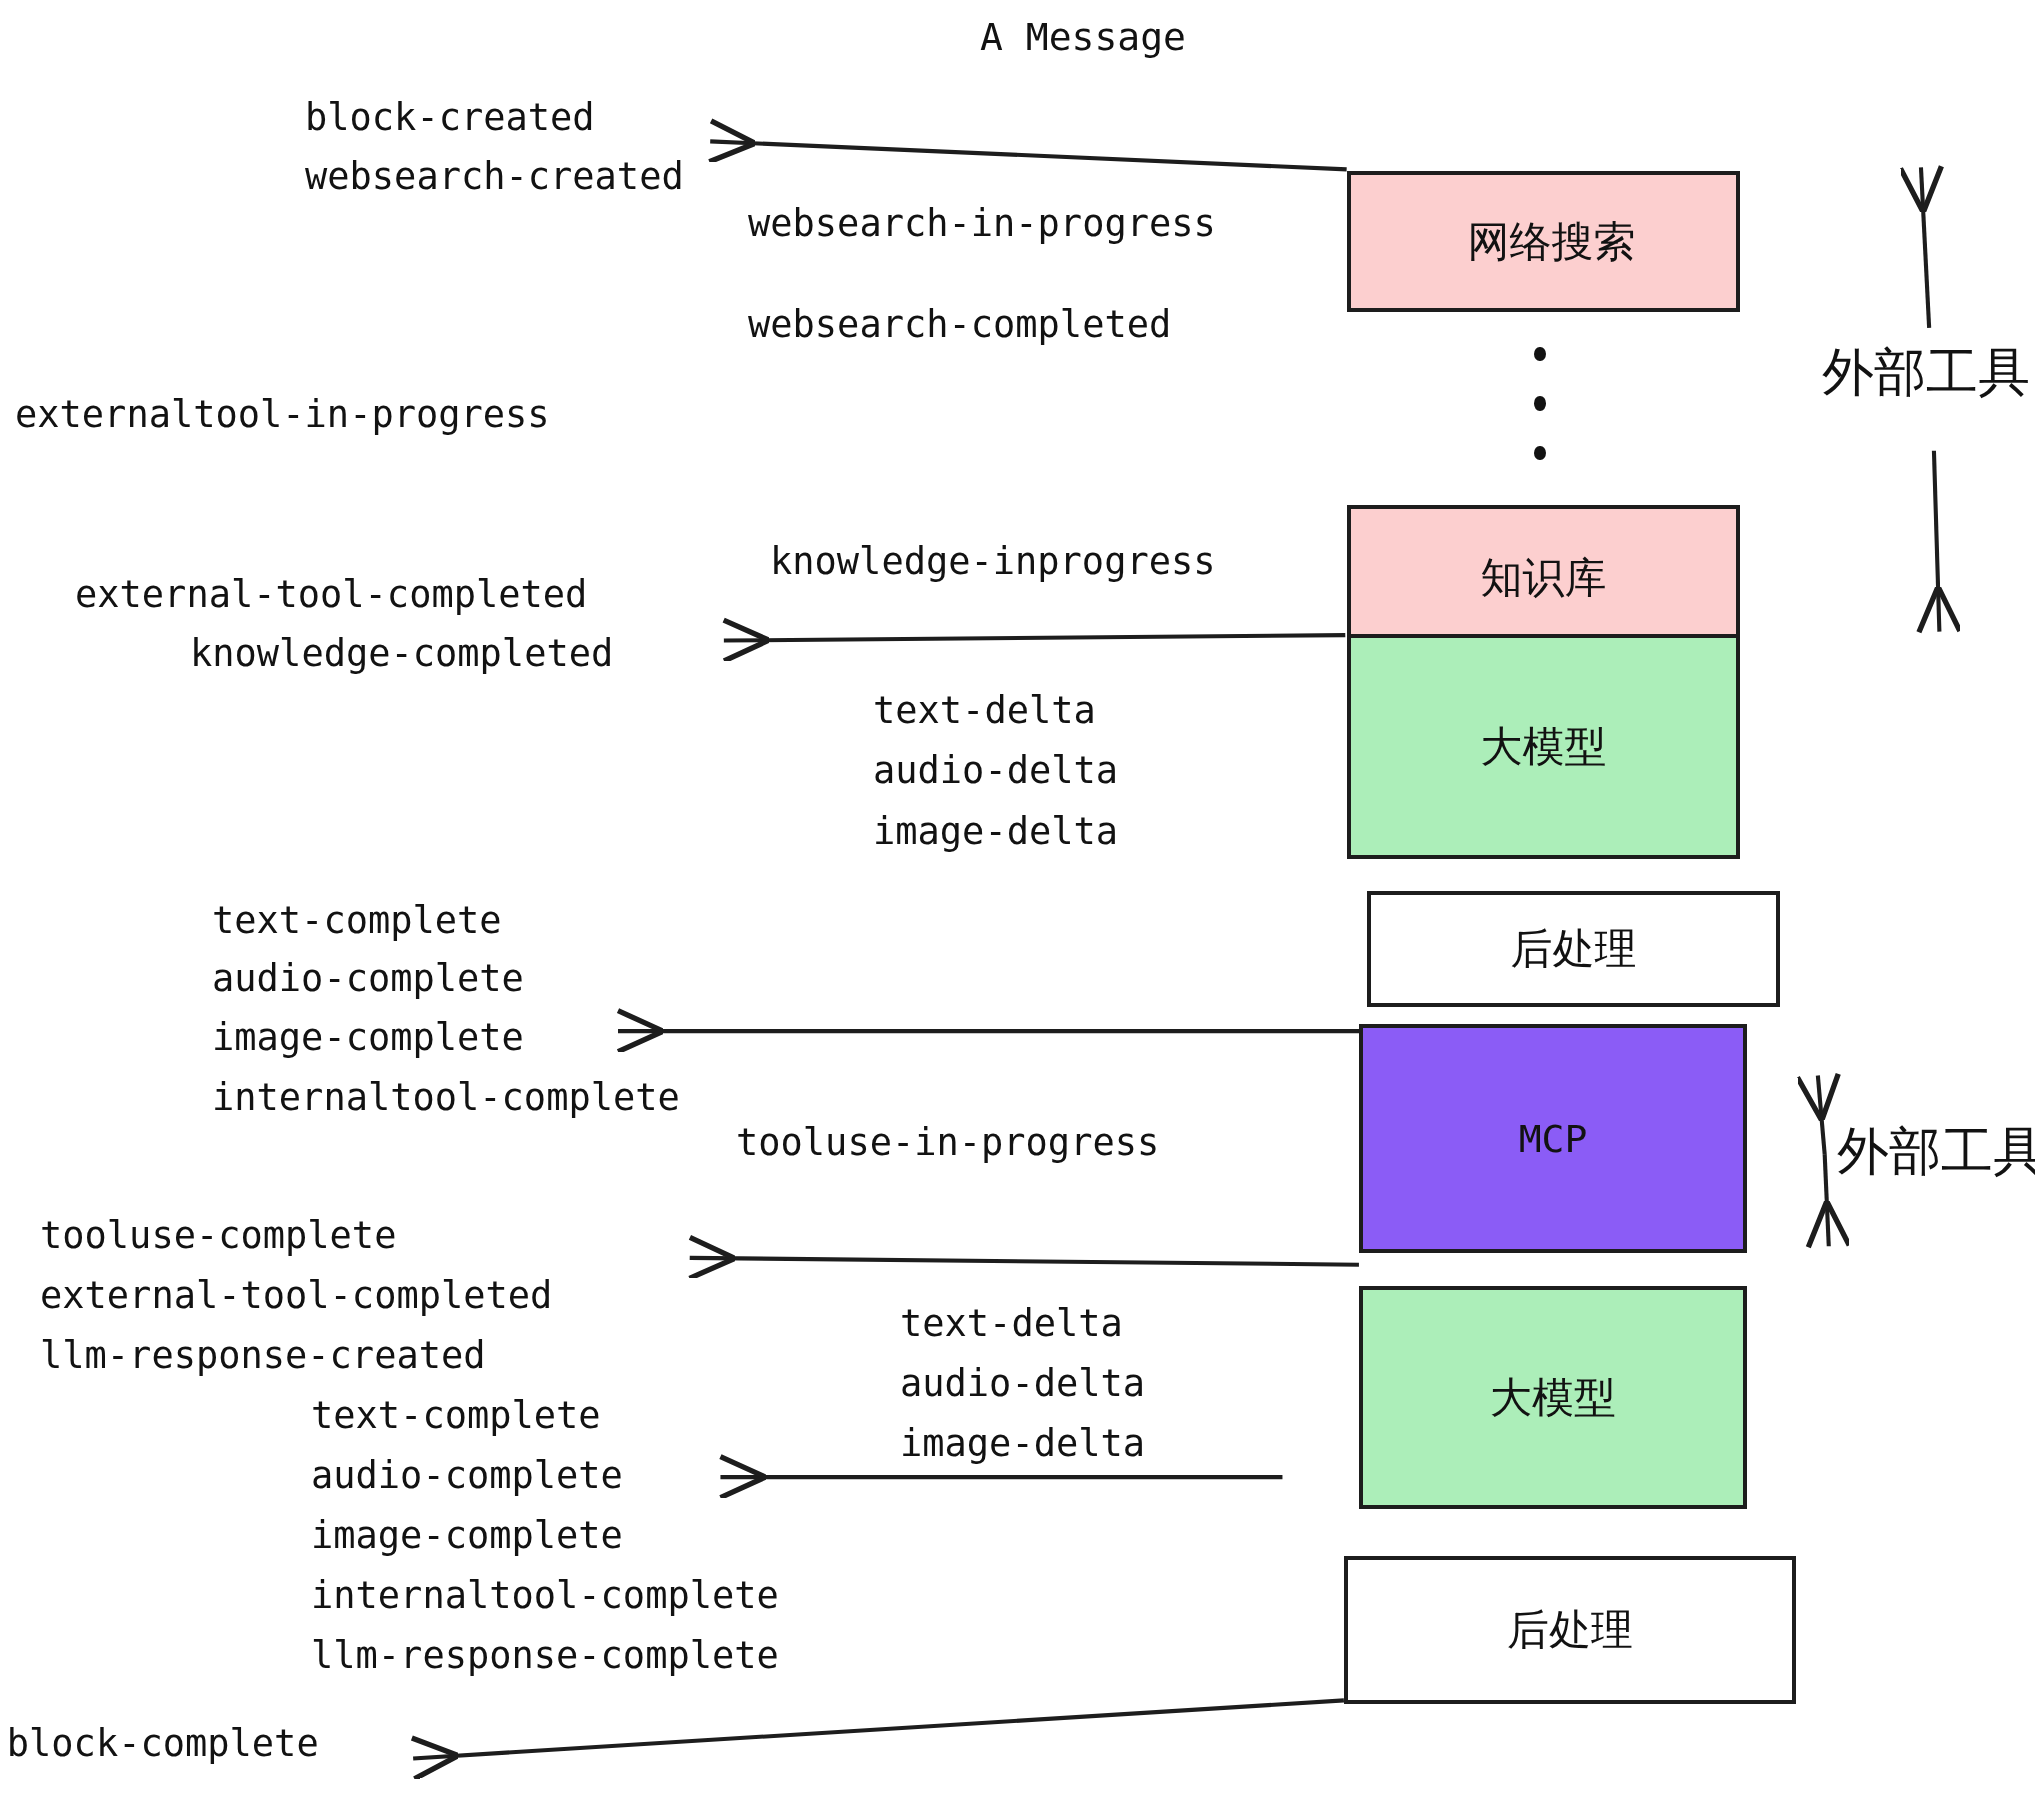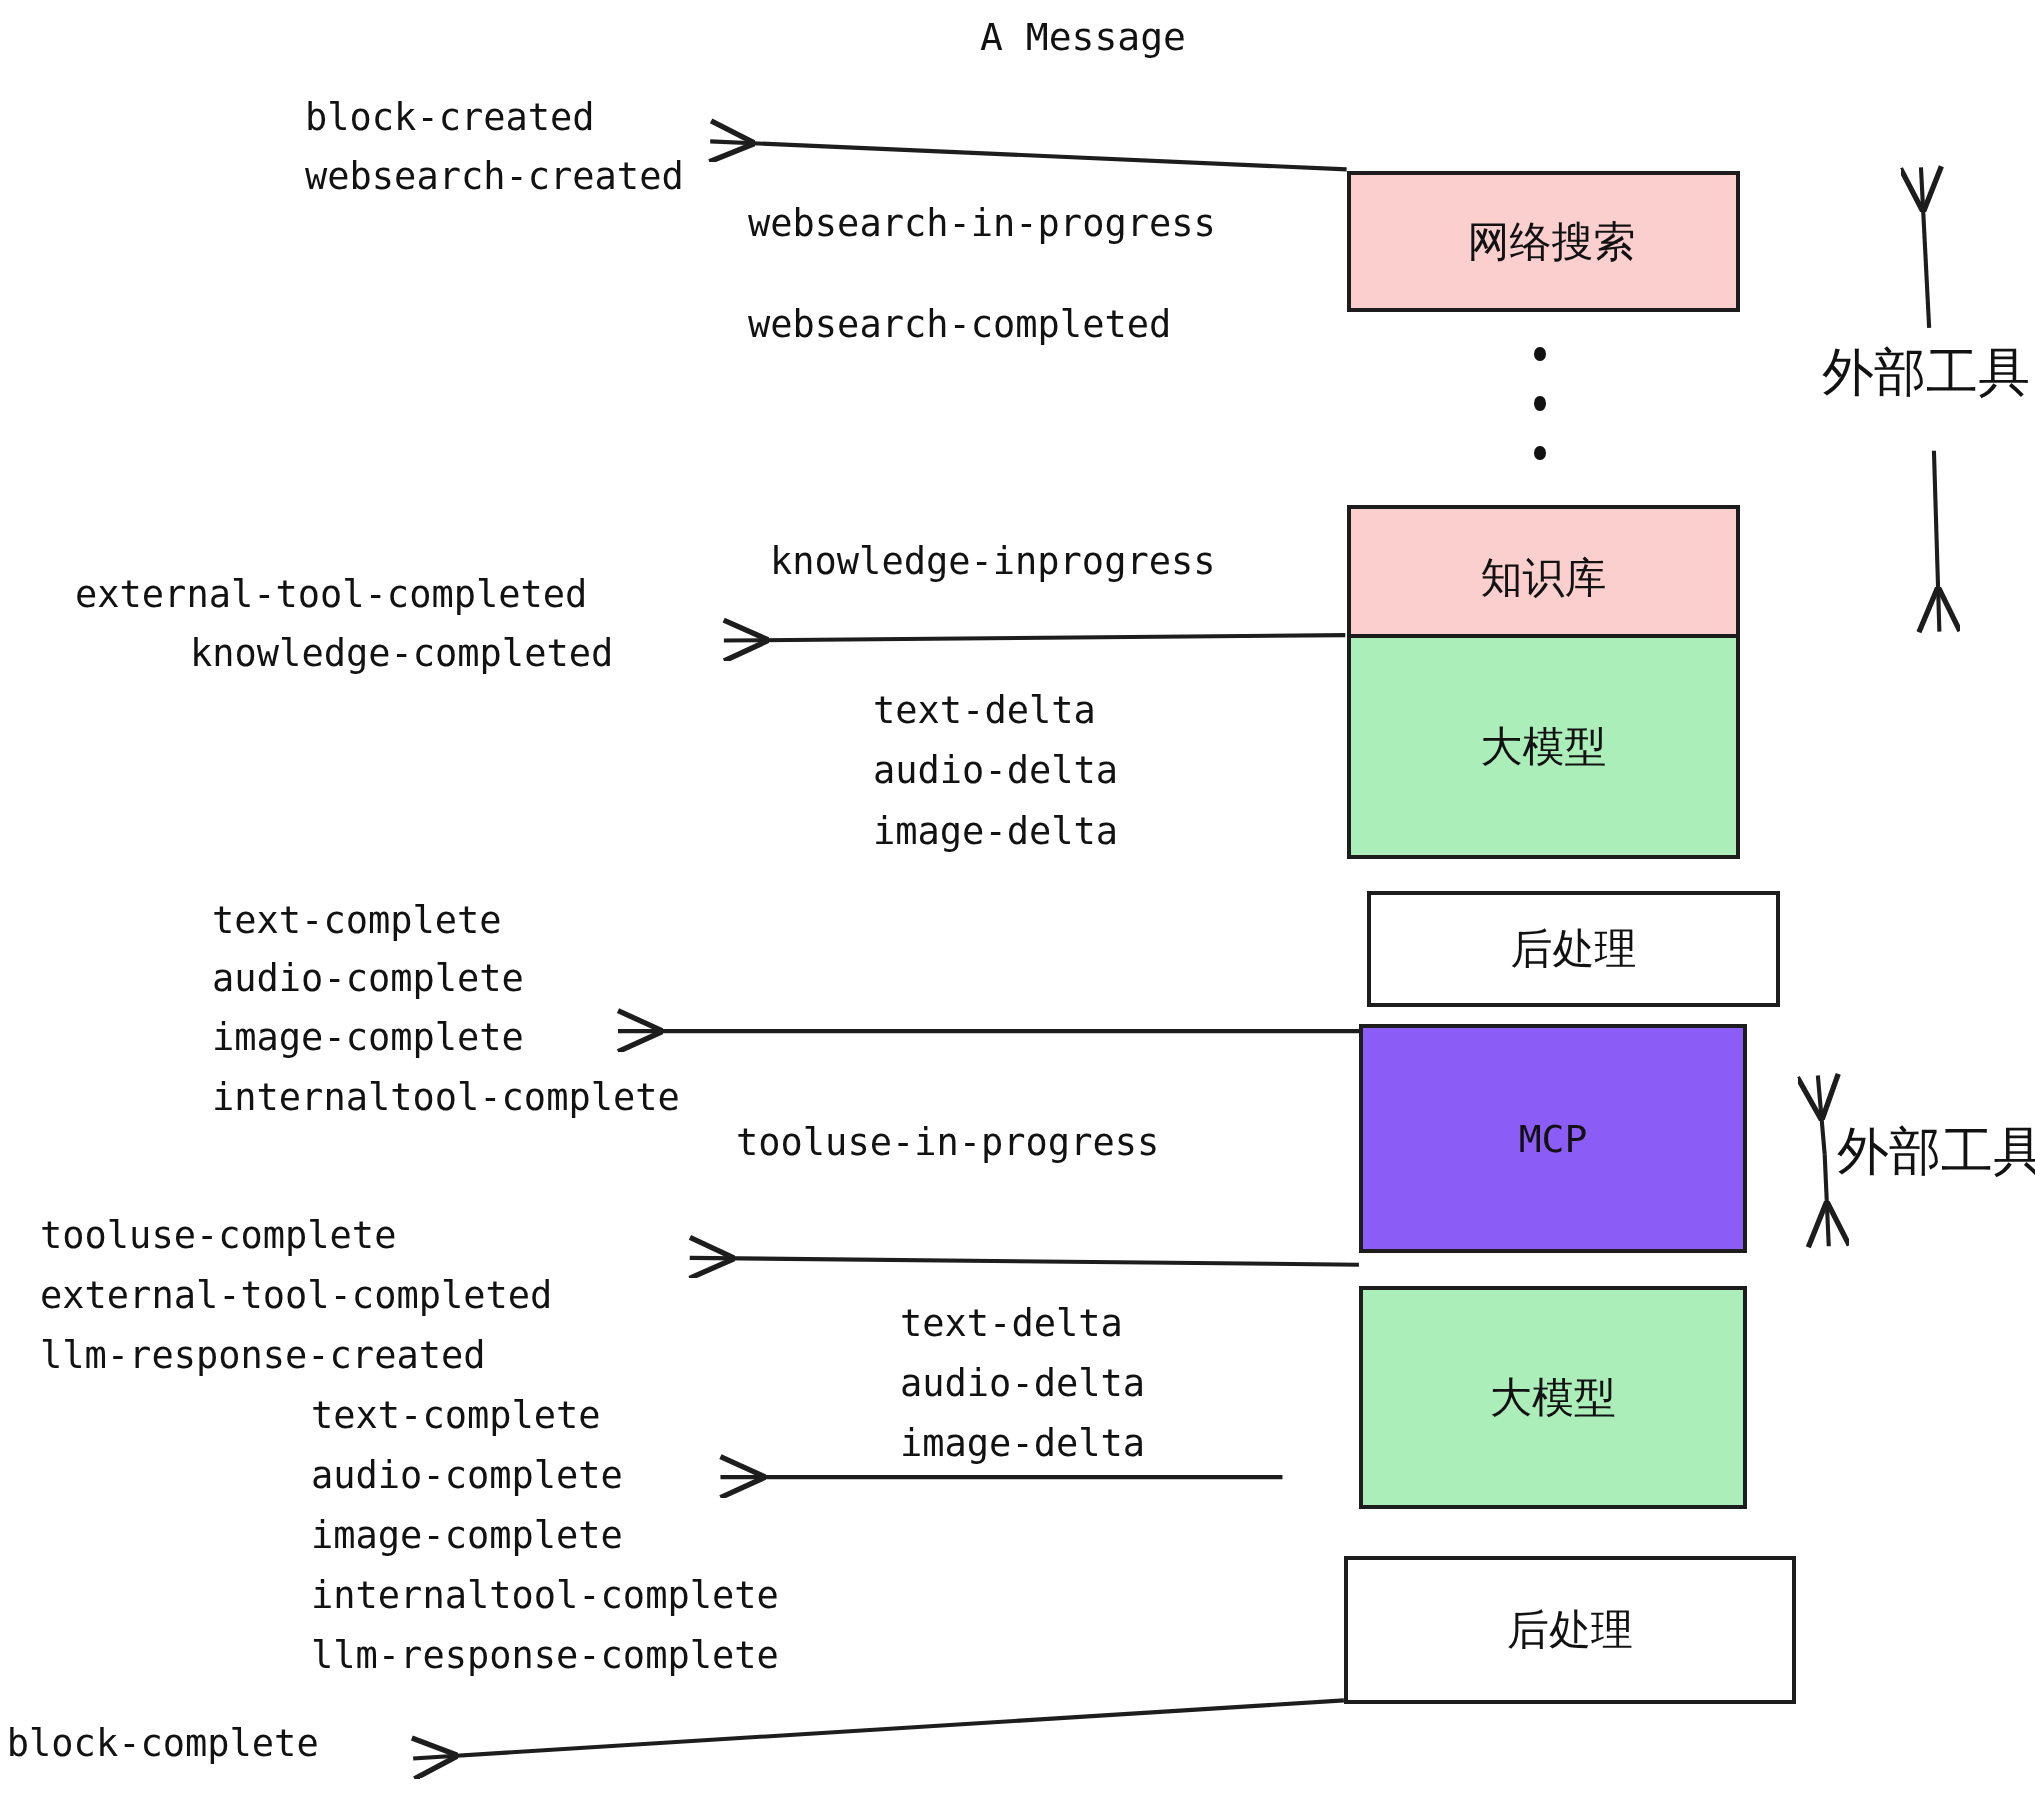--- a/index.html
+++ b/index.html
@@ -122,20 +122,21 @@
   </div>
 
   <div class="cn-label" style="left:1822px; top:338px;">外部工具</div>
 
   <div class="cn-label" style="left:1837px; top:1117px;">外部工具</div>
 
   <div class="mono" style="left:305px;  top:99px;">block-created</div>
   <div class="mono" style="left:305px;  top:158px;">websearch-created</div>
   <div class="mono" style="left:748px; top:205px;">websearch-in-progress</div>
   <div class="mono" style="left:748px; top:290px;margin-top:16px;">websearch-completed</div>
+  <div class="mono" style="left:15px;   top:396px;">externaltool-in-progress</div>
   <div class="mono" style="left:770px; top:543px;">knowledge-inprogress</div>
   <div class="mono" style="left:75px;  top:576px;">external-tool-completed</div>
   <div class="mono" style="left:190px;  top:635px;">knowledge-completed</div>
 
   <div class="mono" style="left:873px; top:692px;">text-delta</div>
   <div class="mono" style="left:873px; top:752px;">audio-delta</div>
   <div class="mono" style="left:873px; top:813px;">image-delta</div>
 
   <div class="mono" style="left:212px;  top:902px;">text-complete</div>
   <div class="mono" style="left:212px;  top:960px;">audio-complete</div>

